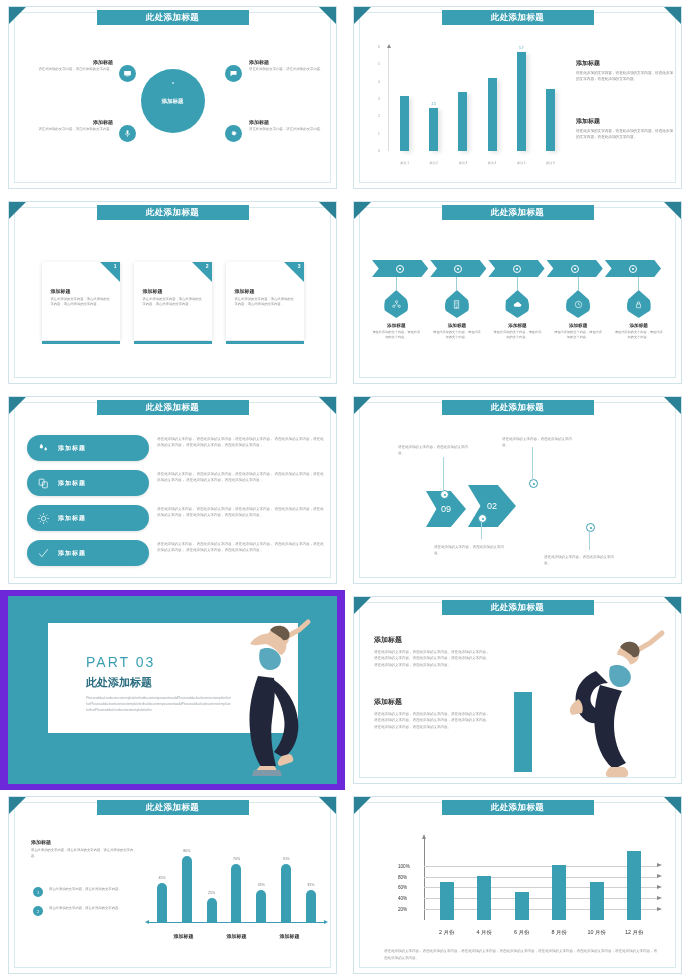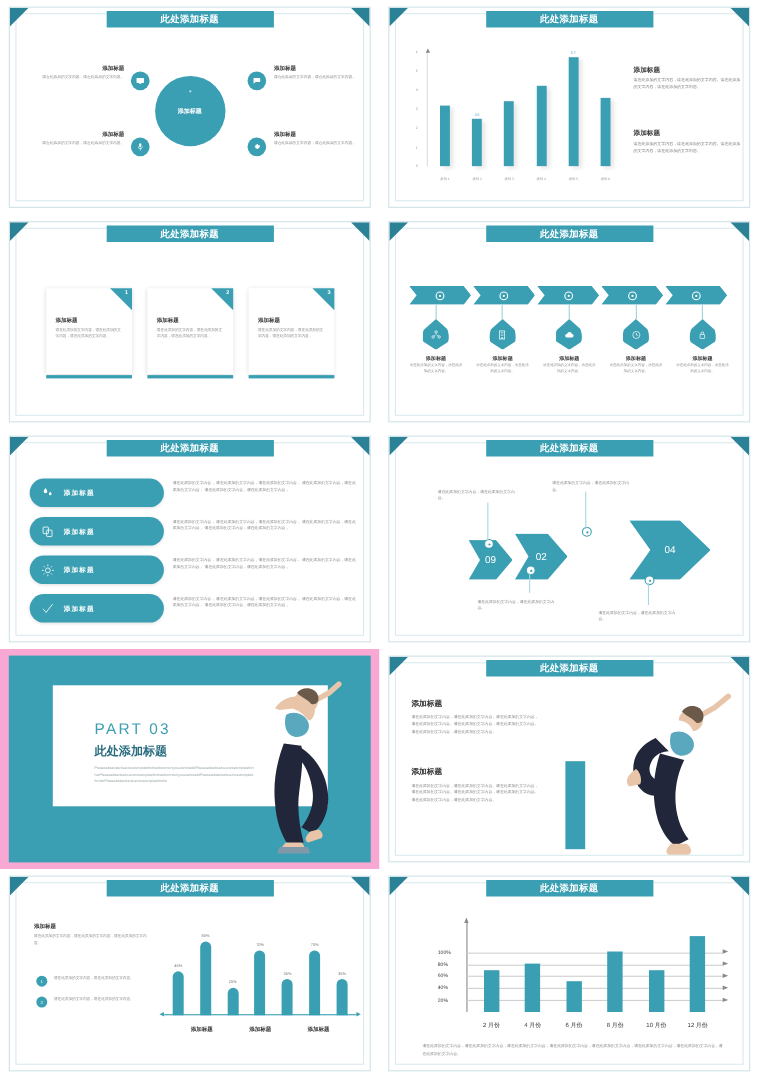--- a/index.html
+++ b/index.html
@@ -5,21 +5,21 @@
   html,body{margin:0;padding:0;}
   body{
     width:690px;height:980px;
     background:#ffffff;
     font-family:"Liberation Sans","DejaVu Sans",sans-serif;
     overflow:hidden;
   }
   .deck{width:690px;height:980px;display:grid;grid-template-columns:345px 345px;
         grid-template-rows:195px 195px 200px 200px 190px;background:#ffffff;}
   .cell{position:relative;box-sizing:border-box;padding:6px 8px;background:#fff;}
-  .cell.shaded{background:#f9a8d4;}
+  .cell.shaded{background:#6d28d9;}
   .slide{position:relative;width:100%;height:100%;box-sizing:border-box;
          background:#fff;border:1px solid #cfe3e8;overflow:hidden;}
   .slide.full{border:none;background:#3a9fb3;}
 
   
   .tri-l,.tri-r{position:absolute;top:0;width:0;height:0;}
   .tri-l{left:0;border-top:17px solid #2b8296;border-right:17px solid transparent;}
   .tri-r{right:0;border-top:17px solid #2b8296;border-left:17px solid transparent;}
   .inner-frame{position:absolute;left:5px;top:5px;right:5px;bottom:5px;
                border:1px solid #d9eaee;pointer-events:none;}
@@ -491,23 +491,20 @@
         <span>此处添加标题</span>
       </div>
 
       <div class="arrows">
         <div class="arw" style="left:62px;width:40px;height:36px;">
             <span>09</span>
           </div>
         <div class="arw" style="left:104px;width:48px;height:42px;">
             <span>02</span>
           </div>
-        <div class="arw" style="left:208px;width:74px;height:54px;">
-            <span>04</span>
-          </div>
 
         <div class="pin" style="left:76px;top:15px;">
             <i></i>
           </div>
         <div class="leader" style="left:79px;top:-18px;height:34px;"></div>
         <div class="pin" style="left:114px;top:39px;">
             <i></i>
           </div>
         <div class="leader" style="left:117px;top:46px;height:18px;"></div>
         <div class="pin" style="left:165px;top:4px;">

